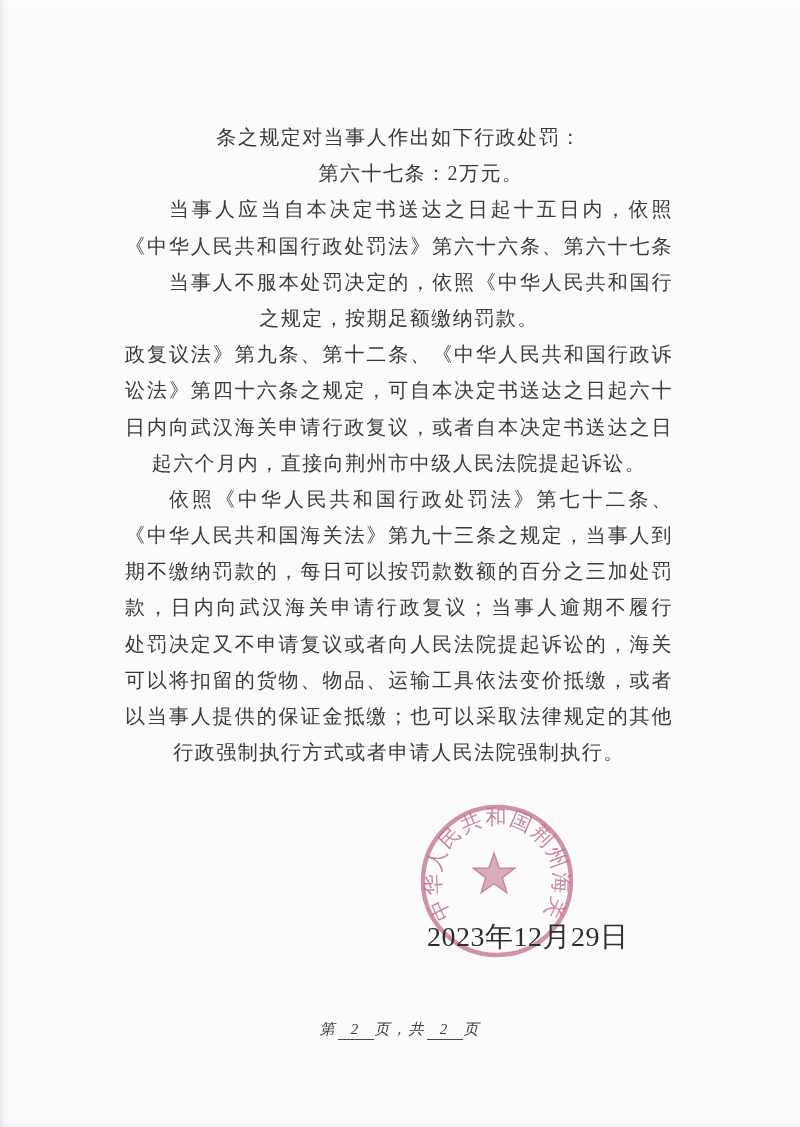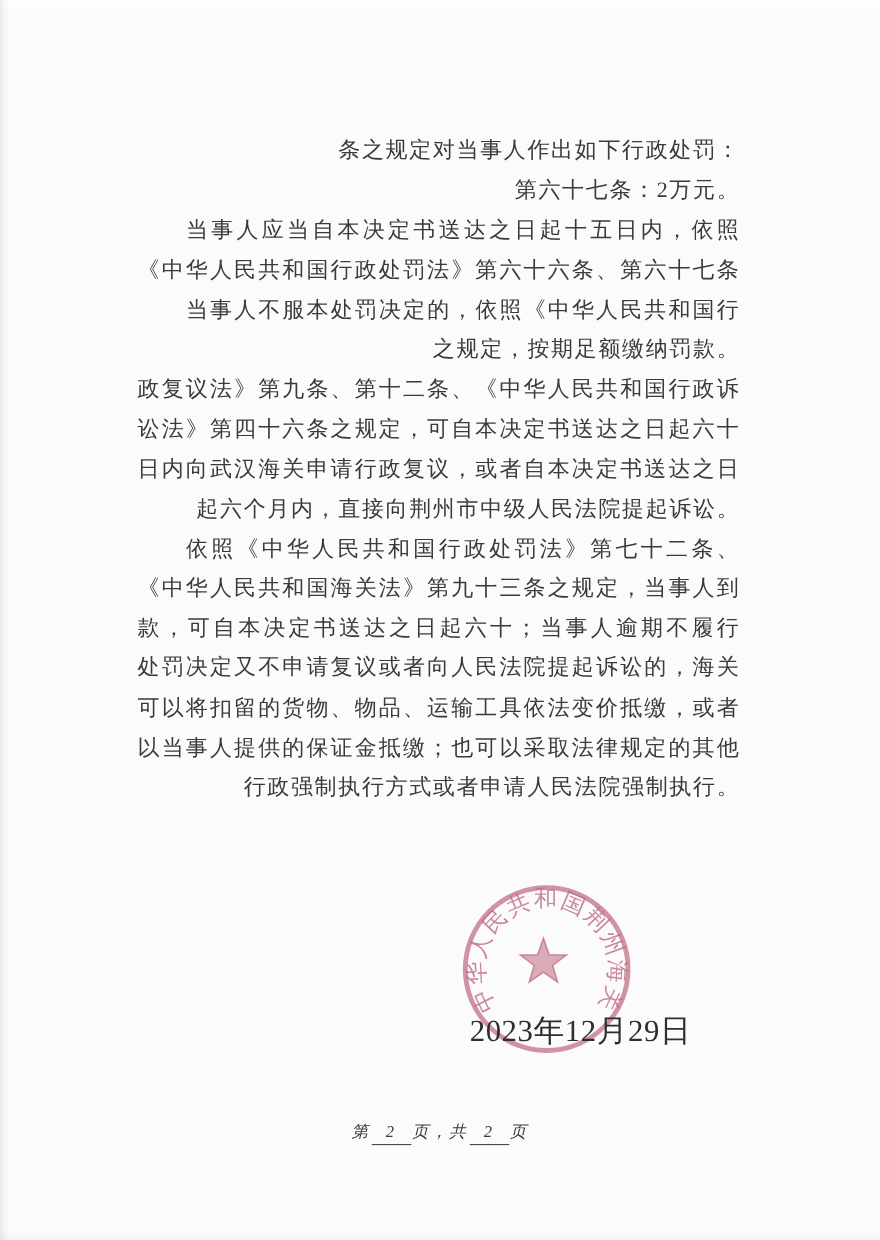--- a/index.html
+++ b/index.html
@@ -18,21 +18,21 @@
   }
   
   .body-text{
     position:absolute;left:125px;top:119px;width:548px;
     color:#3a3a3a;
     font-size:20px;
     letter-spacing:1.5px;
   }
   .line{
     height:36.2px;line-height:36.2px;
-    text-align:right;
+    text-align:center;
   }
   .line.justify{
     text-align:justify;
     text-align-last:justify;
   }
   .line.indent{padding-left:44px;}
   
   .seal{
     position:absolute;left:420px;top:804px;width:154px;height:154px;
     filter:blur(0.35px);
@@ -81,21 +81,22 @@
       <div class="line indent justify">当事人应当自本决定书送达之日起十五日内，依照</div>
       <div class="line justify">《中华人民共和国行政处罚法》第六十六条、第六十七条</div>
       <div class="line indent justify">当事人不服本处罚决定的，依照《中华人民共和国行</div>
       <div class="line">之规定，按期足额缴纳罚款。</div>
       <div class="line justify">政复议法》第九条、第十二条、《中华人民共和国行政诉</div>
       <div class="line justify">讼法》第四十六条之规定，可自本决定书送达之日起六十</div>
       <div class="line justify">日内向武汉海关申请行政复议，或者自本决定书送达之日</div>
       <div class="line">起六个月内，直接向荆州市中级人民法院提起诉讼。</div>
       <div class="line indent justify">依照《中华人民共和国行政处罚法》第七十二条、</div>
       <div class="line justify">《中华人民共和国海关法》第九十三条之规定，当事人到</div>
-      <div class="line justify">款，可自本决定书送达之日起六十；当事人逾期不履行</div>
+      <div class="line justify">期不缴纳罚款的，每日可以按罚款数额的百分之三加处罚</div>
+      <div class="line justify">款，日内向武汉海关申请行政复议；当事人逾期不履行</div>
       <div class="line justify">处罚决定又不申请复议或者向人民法院提起诉讼的，海关</div>
       <div class="line justify">可以将扣留的货物、物品、运输工具依法变价抵缴，或者</div>
       <div class="line justify">以当事人提供的保证金抵缴；也可以采取法律规定的其他</div>
       <div class="line">行政强制执行方式或者申请人民法院强制执行。</div>
     </div>
 
   <div class="seal">
     <svg width="154" height="154" viewBox="0 0 154 154">
       <circle cx="77" cy="77" r="74" fill="none" stroke="#b5586d" stroke-width="4.4" opacity="0.72"></circle>
       <path d="M74,49 L79.2,63.9 L94.9,64.2 L82.4,73.7 L86.9,88.8 L74,79.8 L61.1,88.8 L65.6,73.7 L53.1,64.2 L68.8,63.9 Z" fill="#b5586d" fill-opacity="0.55" stroke="#b5586d" stroke-opacity="0.75" stroke-width="1.4"></path>

